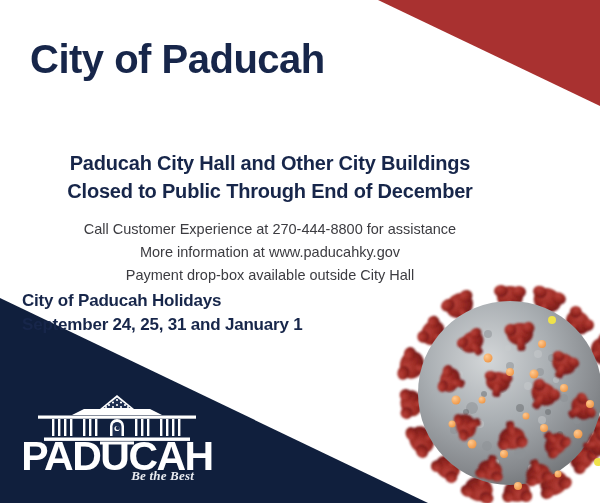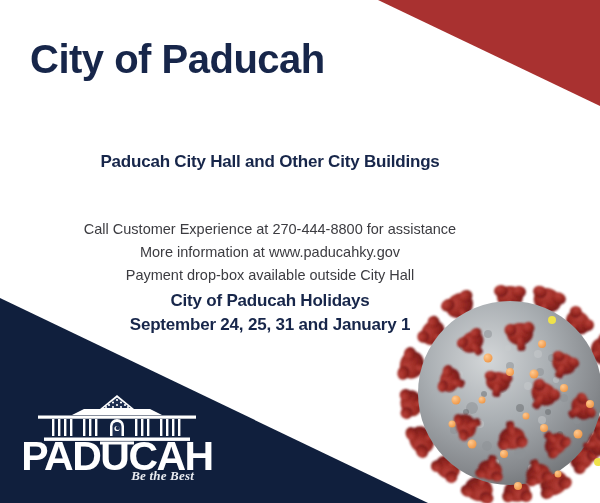--- a/index.html
+++ b/index.html
@@ -71,21 +71,21 @@
   }
 
   .subtitle-block {
     position: absolute;
     left: 22px;
     top: 150px;
     width: 496px;
     text-align: center;
   }
   .subtitle-line {
-    font-size: 17px;
+    font-size: 20px;
     line-height: 1.38;
     font-weight: bold;
     color: #17264a;
     letter-spacing: -0.2px;
     white-space: nowrap;
   }
 
   .body-block {
     position: absolute;
     left: 22px;
@@ -98,21 +98,21 @@
     line-height: 1.58;
     color: #3c3c41;
     white-space: nowrap;
   }
 
   .holiday-block {
     position: absolute;
     left: 22px;
     top: 289px;
     width: 496px;
-    text-align: center;
+    text-align: left;
   }
   .holiday-line {
     font-size: 17px;
     line-height: 1.42;
     font-weight: bold;
     color: #17264a;
     letter-spacing: -0.2px;
     white-space: nowrap;
   }
 
@@ -431,20 +431,21 @@
   </div>
 
   <div class="content">
 
     <div class="title-block">
       <div class="title-line">City of Paducah</div>
     </div>
 
     <div class="subtitle-block">
       <div class="subtitle-line">Paducah City Hall and Other City Buildings</div>
+      <div class="subtitle-line">Closed to Public Through End of December</div>
     </div>
 
     <div class="body-block">
       <div class="body-line">Call Customer Experience at 270-444-8800 for assistance</div>
       <div class="body-line">More information at www.paducahky.gov</div>
       <div class="body-line">Payment drop-box available outside City Hall</div>
     </div>
 
     <div class="holiday-block">
       <div class="holiday-line">City of Paducah Holidays</div>

